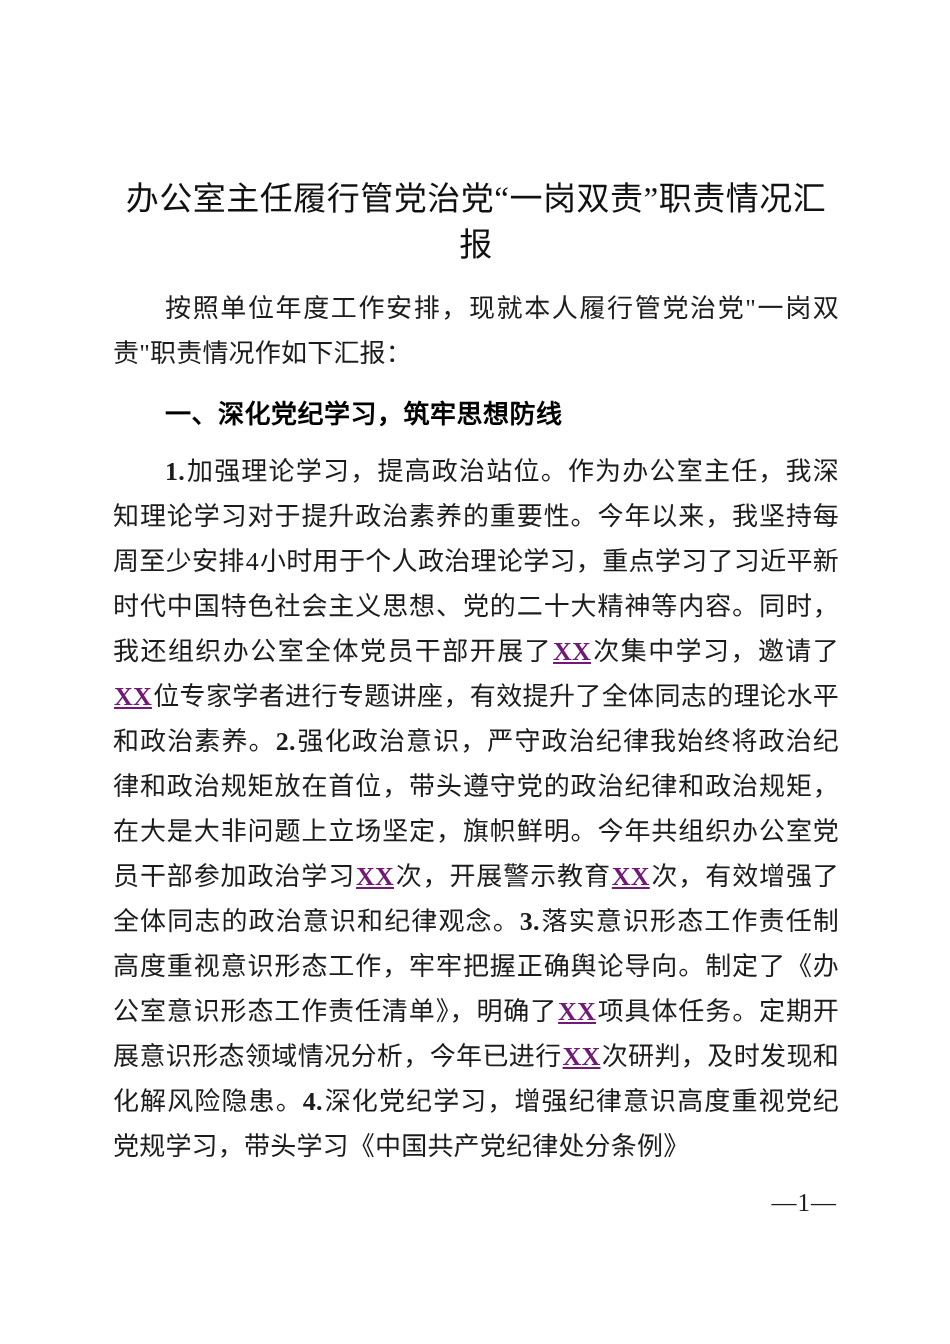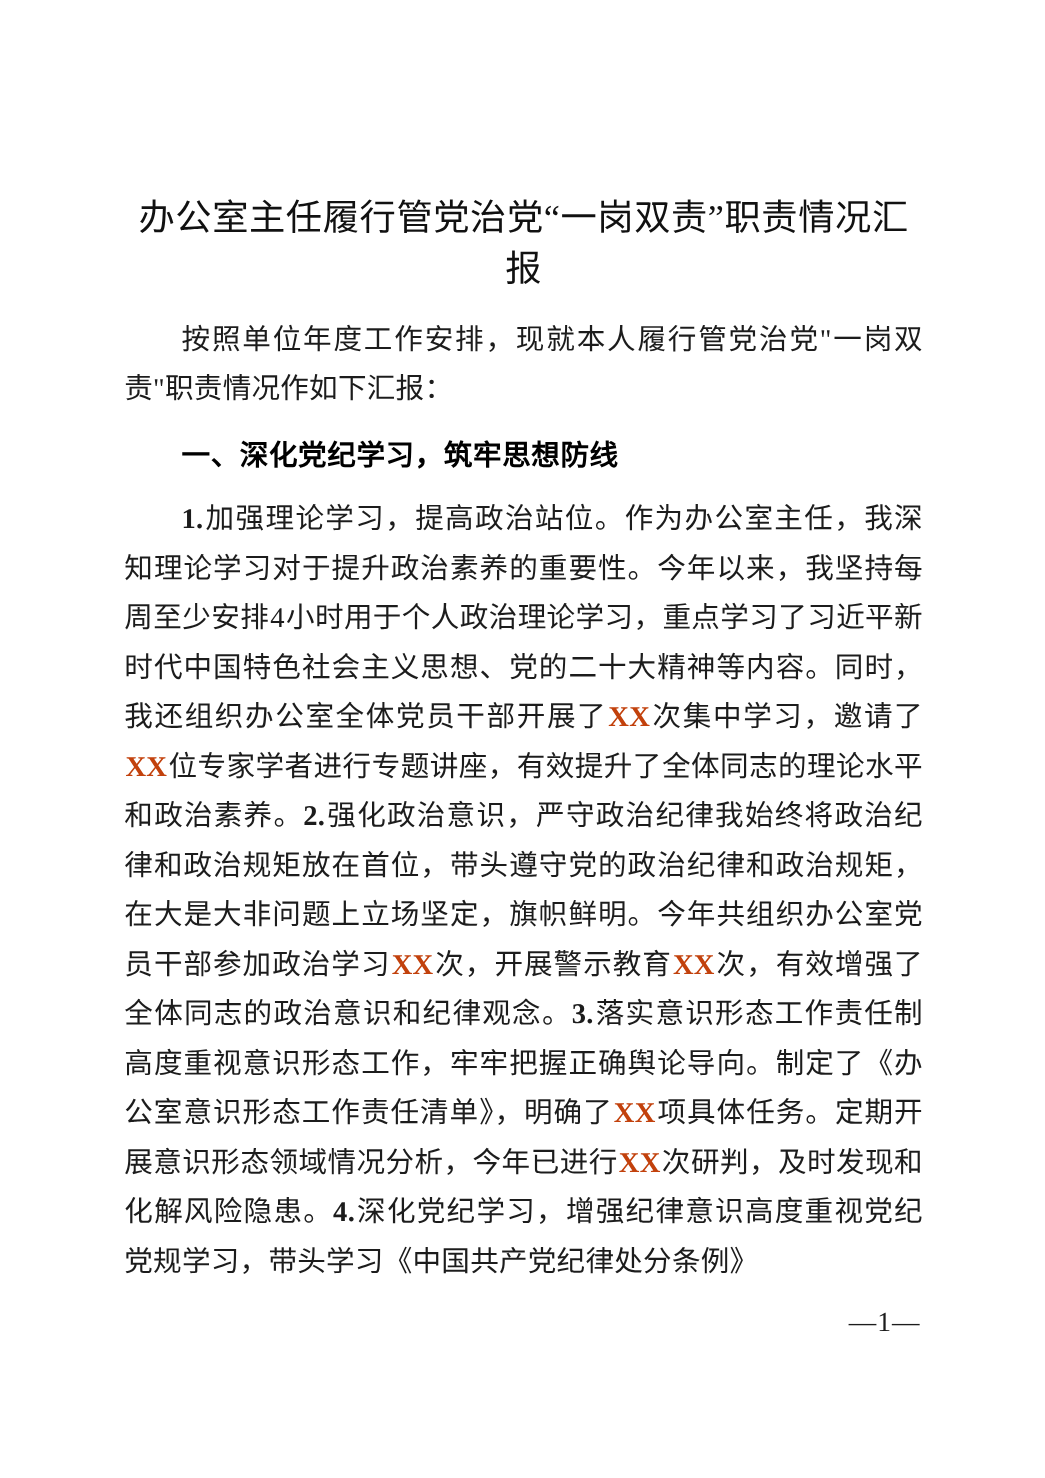--- a/index.html
+++ b/index.html
@@ -69,22 +69,23 @@
     font-weight: 700;
     text-indent: 2em;
     color: #000000;
     letter-spacing: 0.5px;
   }
 
   
   .ph {
     font-family: "Liberation Serif", "DejaVu Serif", serif;
     font-weight: 700;
-    color: #c2410c;
+    color: #701a75;
     padding: 0 1px;
+    text-decoration: underline;
   }
   .num {
     font-family: "Liberation Serif", "DejaVu Serif", serif;
     font-weight: 400;
     padding: 0 1px;
   }
   .itemno {
     font-family: "Liberation Serif", "DejaVu Serif", serif;
     font-weight: 700;
     padding-right: 1px;

